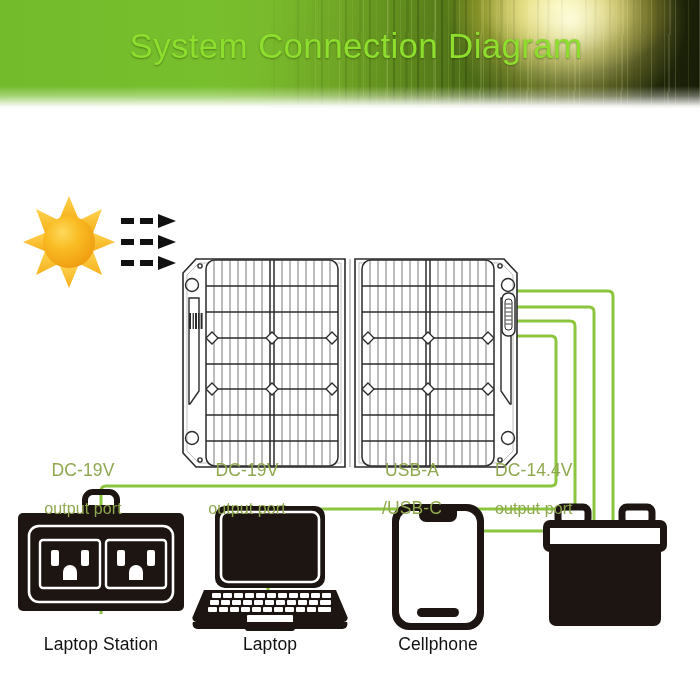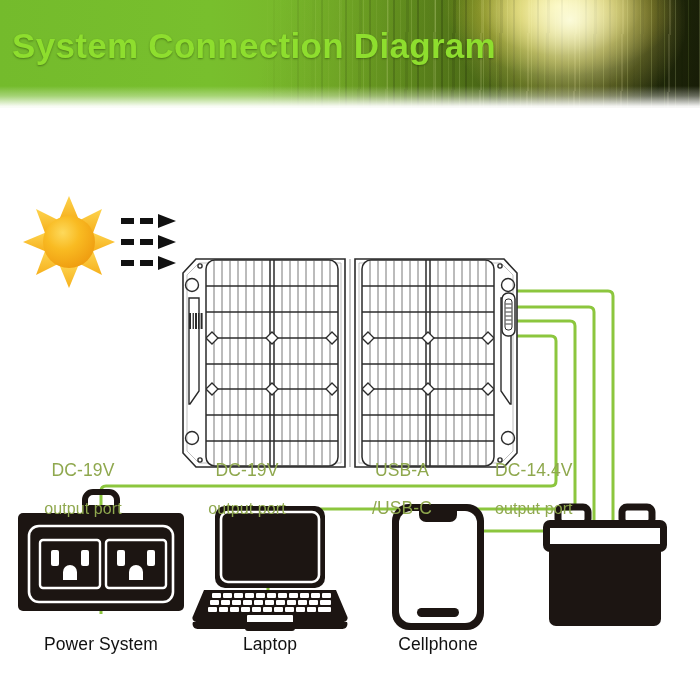--- a/index.html
+++ b/index.html
@@ -54,21 +54,22 @@
     -webkit-mask-image:linear-gradient(90deg, rgba(0,0,0,0) 0%, rgba(0,0,0,0) 42%, rgba(0,0,0,.6) 56%, rgba(0,0,0,1) 70%, rgba(0,0,0,1) 100%);
     mask-image:linear-gradient(90deg, rgba(0,0,0,0) 0%, rgba(0,0,0,0) 42%, rgba(0,0,0,.6) 56%, rgba(0,0,0,1) 70%, rgba(0,0,0,1) 100%);
   }
   .hdr-glow{
     position:absolute;left:455px;top:-48px;width:230px;height:170px;
     background:radial-gradient(ellipse at 50% 40%, rgba(255,255,225,.92) 0%, rgba(255,245,160,.55) 30%, rgba(255,235,110,.22) 52%, rgba(255,230,100,0) 72%);
     pointer-events:none;
   }
   .hdr-title{
     position:absolute;left:0;top:26px;width:700px;
-    font-size:35px;font-weight:bold;letter-spacing:.3px;
+    text-align:center;
+    font-size:35px;font-weight:normal;letter-spacing:.3px;
     color:#8ede2e;
     text-shadow:0 1px 2px rgba(30,50,5,.45);
     white-space:nowrap;
     padding-left:12px;
     box-sizing:border-box;
   }
   .hdr-fade{
     position:absolute;left:0;top:86px;width:700px;height:26px;
     background:linear-gradient(180deg, rgba(255,255,255,0) 0%, rgba(255,255,255,.35) 38%, rgba(255,255,255,.95) 78%, #fff 100%);
   }
@@ -388,27 +389,27 @@
   <div class="lbl lbl-l" style="left:28px; top:442px; width:110px;">
     <span class="big">DC-19V</span><br>
     <span>output port</span>
   </div>
 
   <div class="lbl lbl-l" style="left:192px; top:442px; width:110px;">
     <span class="big">DC-19V</span><br>
     <span>output port</span>
   </div>
 
-  <div class="lbl lbl-l" style="left:352px; top:442px; width:100px;">
+  <div class="lbl lbl-l" style="left:362px; top:442px; width:100px;">
     <span class="big">USB-A</span><br>
     <span class="big">/USB-C</span>
   </div>
 
   <div class="lbl lbl-r" style="left:495px; top:442px; width:112px;">
     <span class="big">DC-14.4V</span><br>
     <span>output port</span>
   </div>
 
-  <div class="cap" style="left:6px; top:634px; width:190px;">Power System</div>
+  <div class="cap" style="left:6px; top:634px; width:190px;">Laptop Station</div>
   <div class="cap" style="left:368px; top:634px; width:140px;">Cellphone</div>
   <div class="cap" style="left:195px; top:634px; width:150px;">Laptop</div>
 
 </div>
 
 </body></html>

